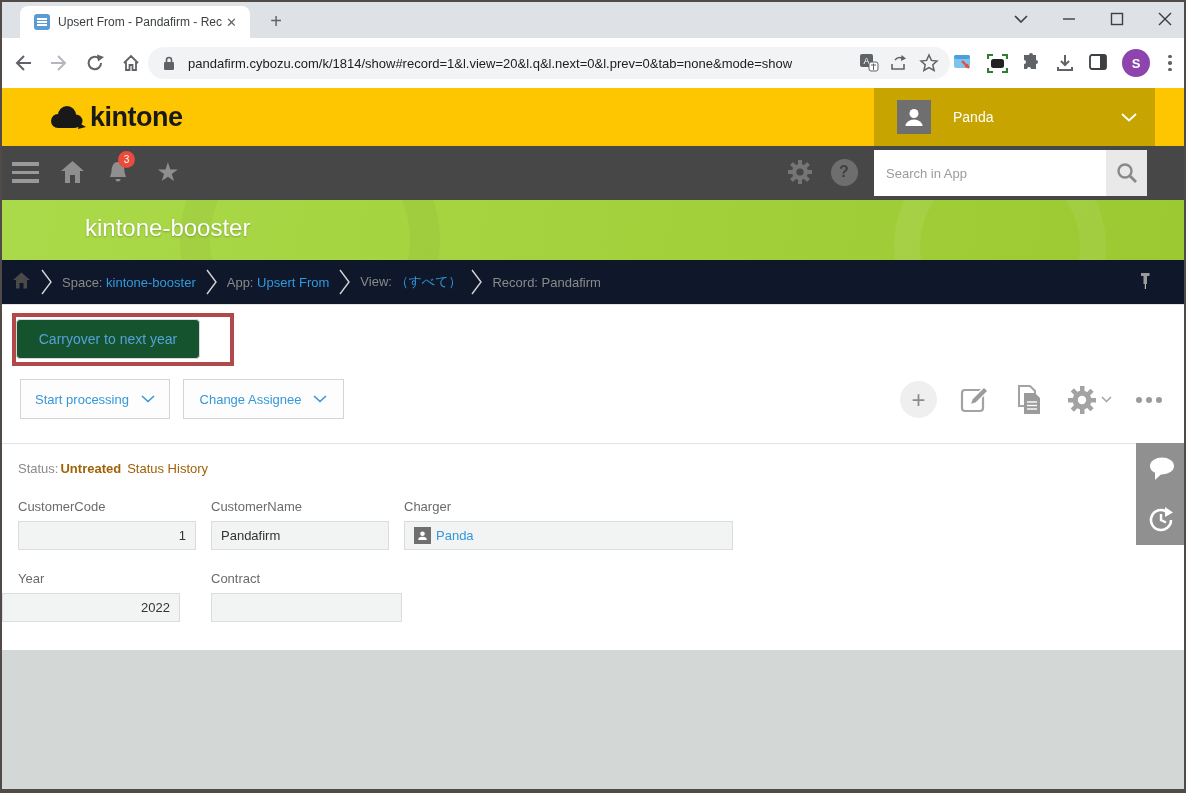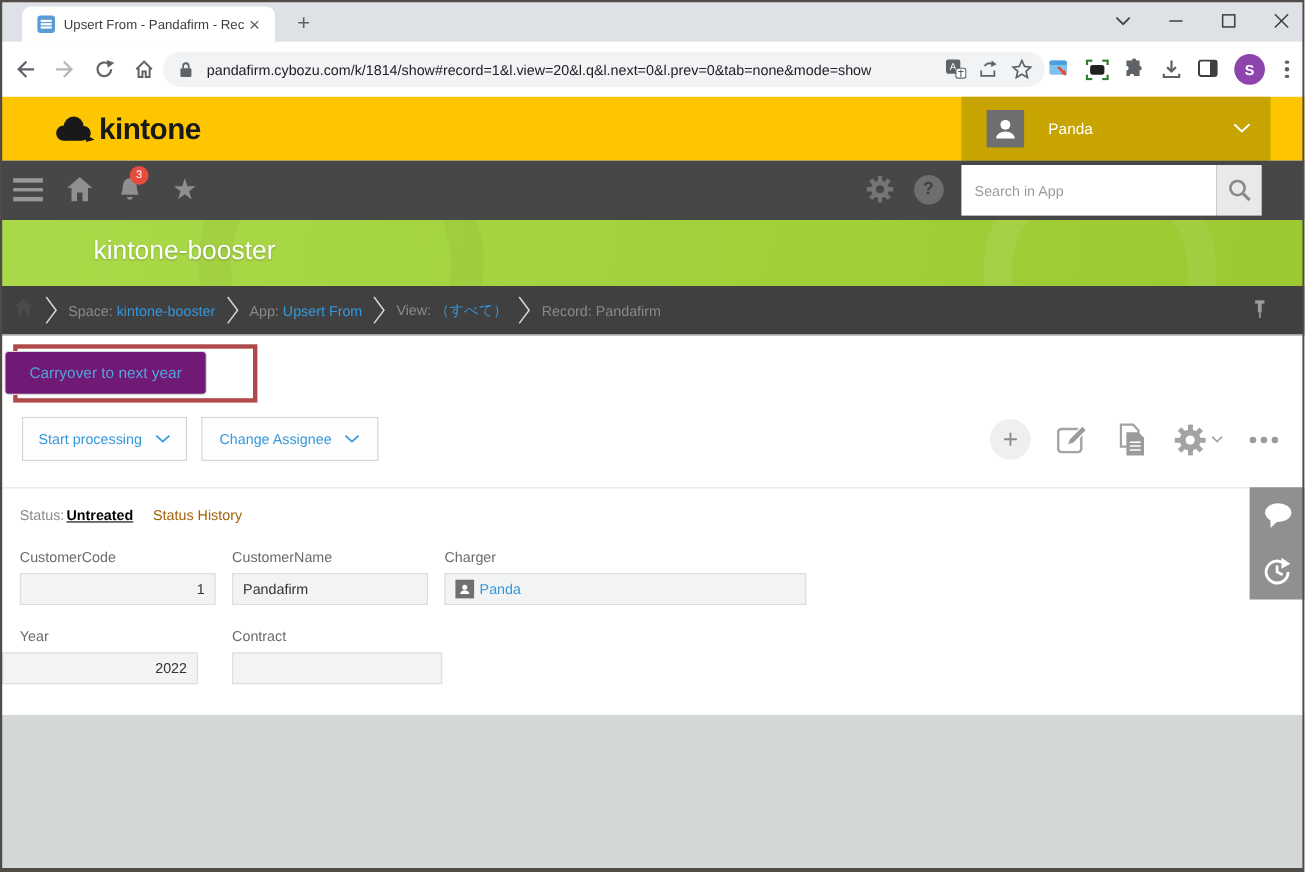--- a/index.html
+++ b/index.html
@@ -52,45 +52,45 @@
   .appsearch input::placeholder { color:#9b9b9b; }
   .search-btn { width:41px; background:#e9e9e9; display:flex; align-items:center; justify-content:center; cursor:pointer; }
 
   
   .banner { position:absolute; left:0; top:200px; width:1186px; height:60px; background:linear-gradient(100deg,#aada49,#9cc931); overflow:hidden; }
   .banner::before { content:""; position:absolute; right:80px; top:-60px; width:160px; height:160px; border-radius:50%; border:26px solid rgba(255,255,255,0.07); }
   .banner::after { content:""; position:absolute; left:180px; top:-90px; width:200px; height:200px; border-radius:50%; border:30px solid rgba(0,0,0,0.03); }
   .banner-title { position:absolute; left:85px; top:14px; font-size:24px; color:#fff; text-shadow:0 1px 2px rgba(0,0,0,0.25); z-index:2; }
 
   
-  .crumbbar { position:absolute; left:0; top:260px; width:1186px; height:45px; background:#404040; border-bottom:1px solid #e4e4e4; display:flex; align-items:center; }
+  .crumbbar { position:absolute; left:0; top:260px; width:1186px; height:45px; background:#0f172a; border-bottom:1px solid #e4e4e4; display:flex; align-items:center; }
   .crumb-home { margin-left:12px; }
   .crumb-sep { width:11px; height:26px; margin:0 10px; flex:none; }
   .crumb { font-size:13px; color:#8a8a8a; white-space:nowrap; }
   .crumb a { color:#3498db; text-decoration:none; cursor:pointer; }
   .pin { position:absolute; right:34px; top:12px; }
 
   
   .annotation { position:absolute; left:12px; top:313px; width:222px; height:53px; border:4px solid #b0494a; z-index:5; }
-  .carryover-btn { position:absolute; left:4px; top:319px; width:184px; height:40px; background:#701a75; border:1px solid #d9d9d9; border-radius:4px; color:#55a1da; font-size:14px; display:flex; align-items:center; justify-content:center; cursor:pointer; z-index:6; }
+  .carryover-btn { position:absolute; left:16px; top:319px; width:184px; height:40px; background:#14532d; border:1px solid #d9d9d9; border-radius:4px; color:#55a1da; font-size:14px; display:flex; align-items:center; justify-content:center; cursor:pointer; z-index:6; }
   .wf-btn { position:absolute; top:379px; height:40px; background:#fdfdfd; border:1px solid #d4d4d4; color:#3498db; font-size:13px; display:flex; align-items:center; justify-content:center; gap:12px; cursor:pointer; }
   .wf-start { left:20px; width:150px; }
   .wf-assignee { left:183px; width:161px; }
   .rec-actions { position:absolute; top:381px; right:22px; display:flex; align-items:center; gap:22px; }
   .plus-circle { width:37px; height:37px; border-radius:50%; background:#efefef; color:#8c8c8c; font-size:24px; font-weight:300; display:flex; align-items:center; justify-content:center; cursor:pointer; }
   .act-ic { width:32px; height:32px; display:flex; align-items:center; justify-content:center; cursor:pointer; }
   .gear-group { display:flex; align-items:center; gap:4px; cursor:pointer; }
   .hdots { display:flex; gap:4px; cursor:pointer; padding:6px 2px; }
   .hdots i { width:6px; height:6px; border-radius:50%; background:#9b9b9b; }
 
   
   .record-area { position:absolute; left:0; top:443px; width:1186px; height:207px; background:#fff; border-top:1px solid #e3e3e3; }
   .status-row { position:absolute; left:18px; top:17px; font-size:13px; display:flex; gap:2px; align-items:baseline; }
   .status-label { color:#8a8a8a; }
-  .status-value { color:#000000; font-weight:bold; margin-right:16px;text-decoration:underline; }
+  .status-value { color:#a16207; font-weight:bold; margin-right:4px; }
   .status-history { color:#a16207; cursor:pointer; }
   .f-label { position:absolute; font-size:13px; color:#6b6b6b; }
   .f-box { position:absolute; height:29px; background:#f2f3f3; border:1px solid #d9dddd; font-size:13px; color:#333; display:flex; align-items:center; padding:0 9px; }
   .f-right { justify-content:flex-end; }
   .user-chip { display:flex; align-items:center; gap:5px; color:#3498db; cursor:pointer; }
   .chip-avatar { width:17px; height:17px; background:#6f6f6f; display:flex; align-items:center; justify-content:center; flex:none; }
 
   
   .side-rail { position:absolute; right:0; top:443px; width:50px; height:102px; background:#909090; display:flex; flex-direction:column; align-items:center; justify-content:space-around; z-index:4; }
   .rail-ic { width:28px; height:28px; display:flex; align-items:center; justify-content:center; cursor:pointer; }

